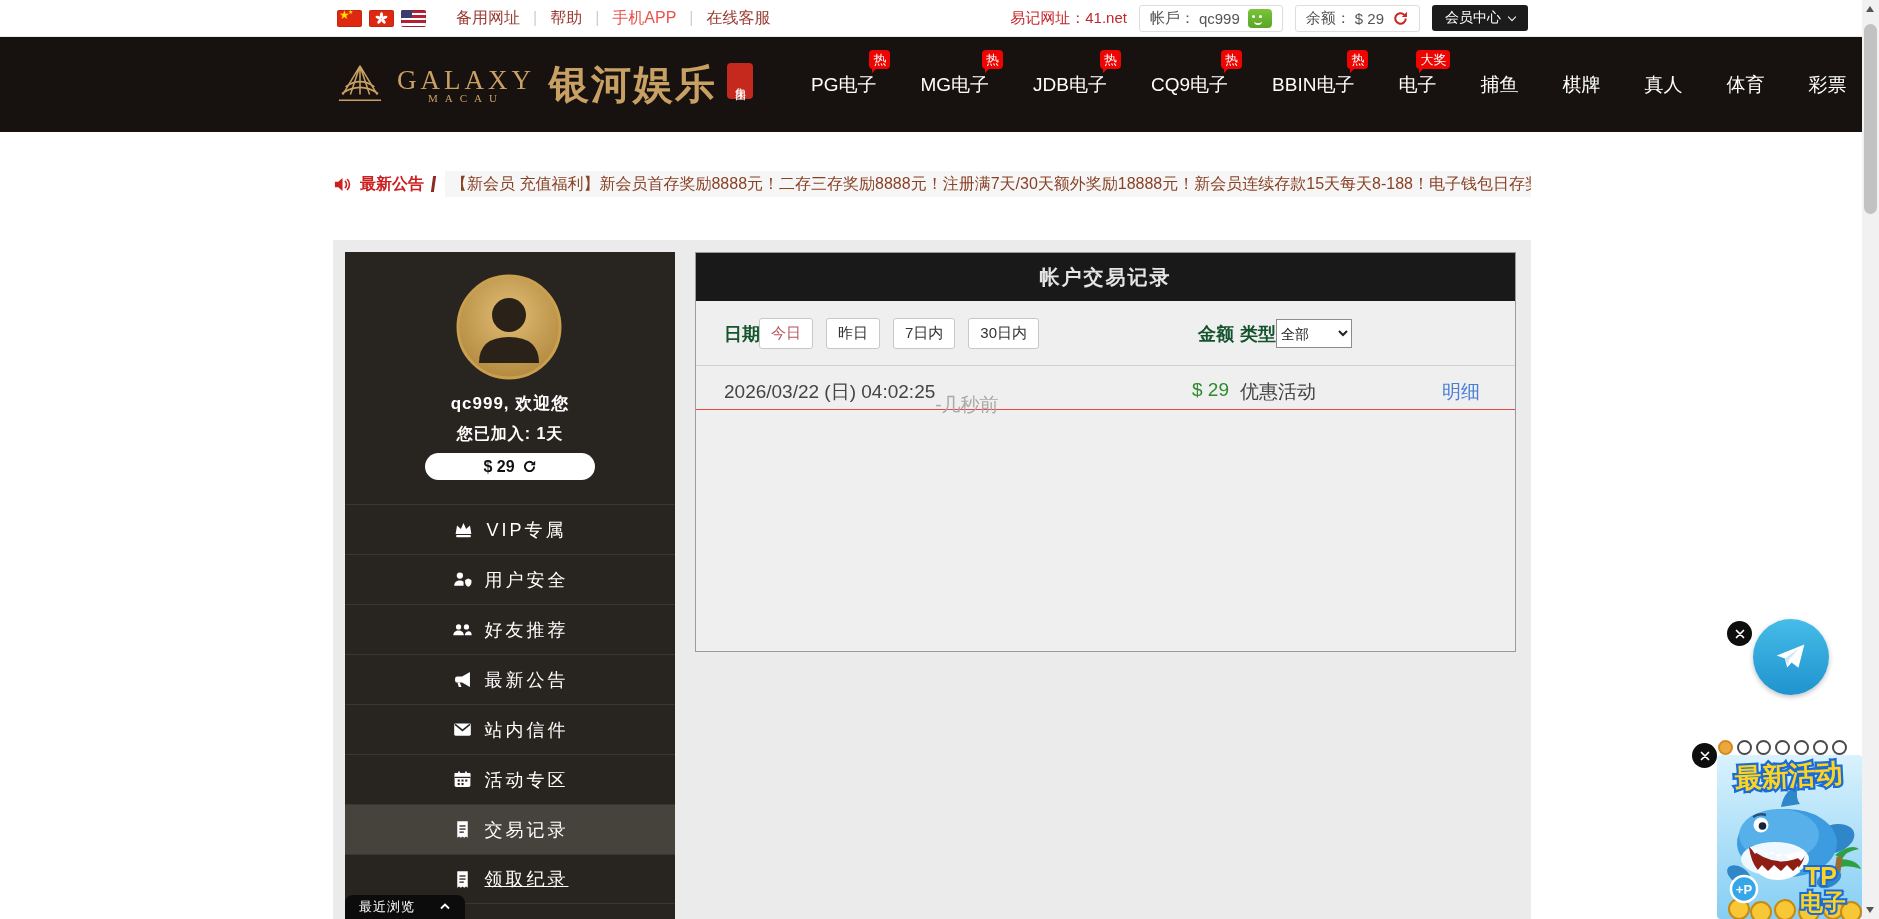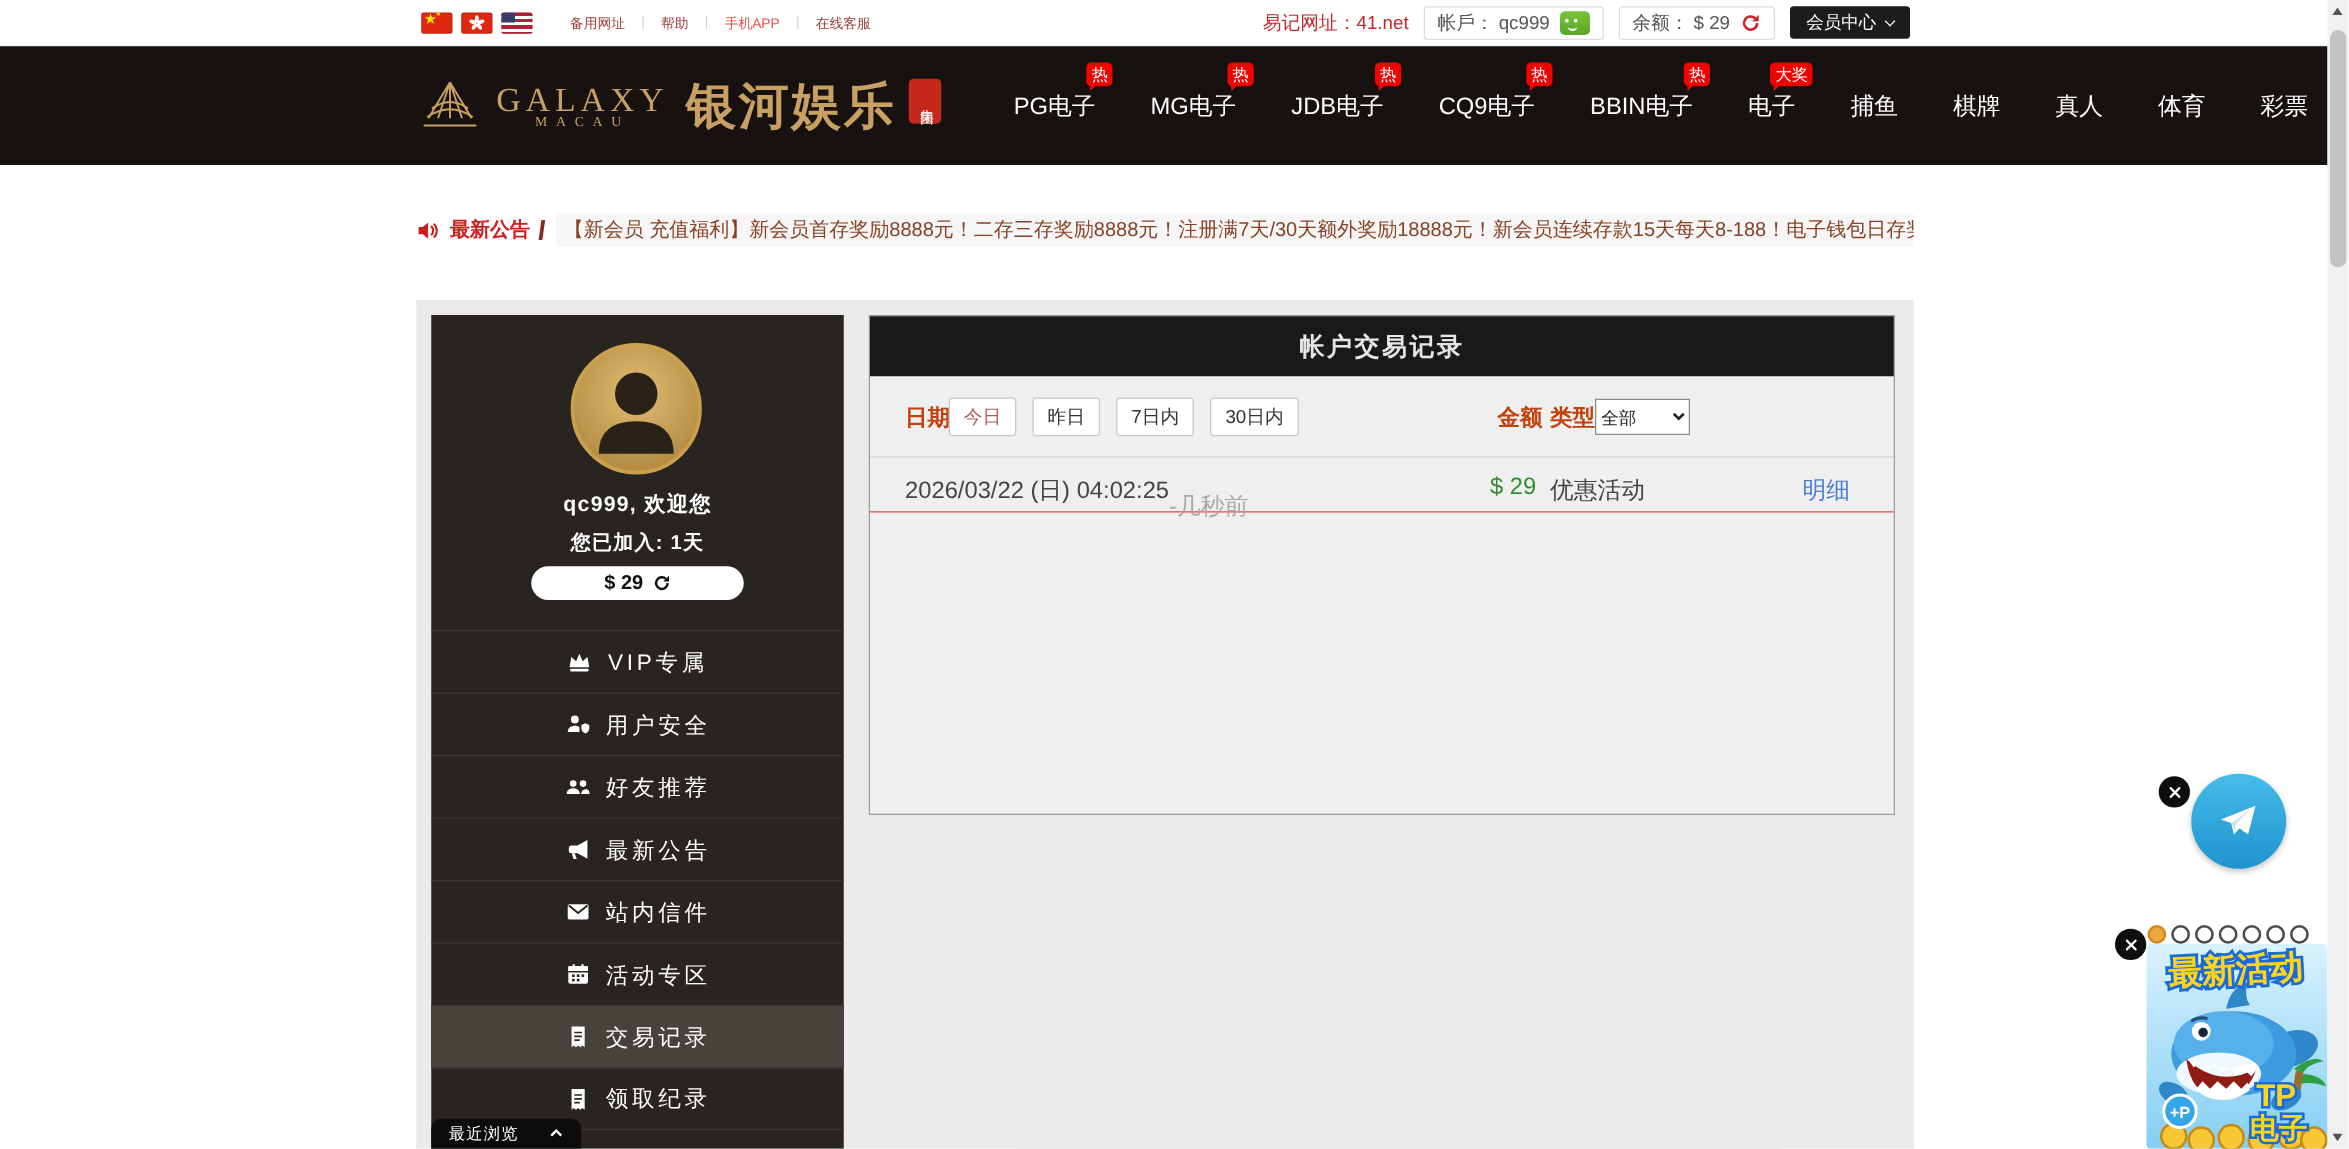--- a/index.html
+++ b/index.html
@@ -11,21 +11,21 @@
             border-bottom:1px solid #ebebeb; display:flex; align-items:center; padding:0 334px 0 337px; }
   .flags { display:flex; gap:7px; align-items:center; }
   .flag { width:25px; height:17px; border-radius:2px; position:relative; overflow:hidden;
           box-shadow:0 0 0 1px rgba(0,0,0,.12) inset; flex:none; }
   .flag-cn { background:#de2910; }
   .flag-cn .star { position:absolute; left:2px; top:-2px; color:#ffde00; font-size:12px; }
   .flag-cn .star2 { position:absolute; left:11px; top:-2px; color:#ffde00; font-size:6px; }
   .flag-hk { background:#de2910; display:flex; align-items:center; justify-content:center; }
   .flag-us { background:repeating-linear-gradient(#b22234 0 2.6px, #fff 2.6px 5.2px); }
   .flag-us::after { content:""; position:absolute; left:0; top:0; width:11px; height:8px; background:#3c3b6e; }
-  .toplinks { display:flex; align-items:center; margin-left:30px; font-size:11px; }
+  .toplinks { display:flex; align-items:center; margin-left:30px; font-size:16px; }
   .toplink { color:#9a3c34; cursor:pointer; }
   .toplink.hot { color:#e8544d; }
   .sep { color:#cfcfcf; margin:0 13px; }
   .topbar-right { margin-left:auto; display:flex; align-items:center; gap:12px; font-size:15px; }
   .memurl { color:#c3272b; white-space:nowrap; }
   .tb-box { display:flex; align-items:center; gap:8px; border:1px solid #ddd; border-radius:3px;
             height:27px; padding:0 10px; color:#555; background:#fff; white-space:nowrap; }
   .chat-ic { width:24px; height:19px; background:linear-gradient(#79c43a,#59a527); border-radius:4px;
              position:relative; flex:none; }
   .chat-ic::before { content:""; position:absolute; left:4px; top:6px; width:3px; height:3px; background:#fff; border-radius:50%;
@@ -74,34 +74,34 @@
   .welcome { position:absolute; top:140px; left:0; width:100%; text-align:center; color:#fff;
              font-weight:bold; font-size:17px; letter-spacing:1px; }
   .joined  { position:absolute; top:172px; left:0; width:100%; text-align:center; color:#fff;
              font-weight:bold; font-size:16px; letter-spacing:1px; }
   .pill { position:absolute; left:80px; top:201px; width:170px; height:27px; background:#fff; border-radius:14px;
           display:flex; align-items:center; justify-content:center; gap:7px; font-size:16px; font-weight:bold;
           color:#111; cursor:pointer; }
   .menu { position:absolute; top:252px; left:0; width:100%; list-style:none; }
   .menu li { height:50px; border-top:1px solid #3a3631; display:flex; align-items:center; justify-content:center;
              gap:12px; color:#fff; font-size:18px; letter-spacing:3px; cursor:pointer; }
-  .menu li:last-child { border-bottom:1px solid #3a3631; }
+  .menu li:last-child { border-bottom:1px solid #3a3631;text-decoration:underline; }
   .menu li.active { background:#46423c; }
   .menu .mico { width:21px; height:21px; flex:none; display:flex; }
   .recent-badge { position:absolute; left:0; bottom:0; height:24px; background:#0c0c0c; color:#fff;
                   border-radius:8px 8px 0 0; display:flex; align-items:center; padding:0 14px; gap:24px;
                   font-size:13px; cursor:pointer; letter-spacing:1px; }
 
   
   .panel { position:absolute; left:362px; top:12px; width:821px; height:400px; background:#efefef;
            border:1px solid #9b9b9b; }
   .panel-header { height:48px; background:#191919; color:#e5e5e5; display:flex; align-items:center;
                   justify-content:center; font-size:20px; font-weight:bold; letter-spacing:2px; }
   .filter-row { position:relative; height:65px; border-bottom:1px solid #d2d2d2; }
-  .flabel { position:absolute; top:21px; font-weight:bold; font-size:18px; color:#c2410c; }
+  .flabel { position:absolute; top:21px; font-weight:bold; font-size:18px; color:#14532d; }
   .lbl-date { left:28px; }
   .lbl-amount { left:502px;text-align:center; }
   .lbl-type { left:544px; }
   .filter-btns { position:absolute; left:63px; top:17px; display:flex; gap:13px; }
   .fbtn { height:31px; padding:0 11px; background:#fff; border:1px solid #c8c8c8; border-radius:3px;
           font-size:15px; color:#333; cursor:pointer; font-family:inherit; }
   .fbtn.active { color:#b4555c; }
   .type-select { position:absolute; left:580px; top:18px; width:76px; height:29px; font-size:14px;
                  border:1px solid #8c8c8c; background:#fff; color:#222; font-family:inherit; }
   .txn-row { position:relative; height:44px; border-bottom:1px solid #ef4444; font-size:19px; color:#444; }

